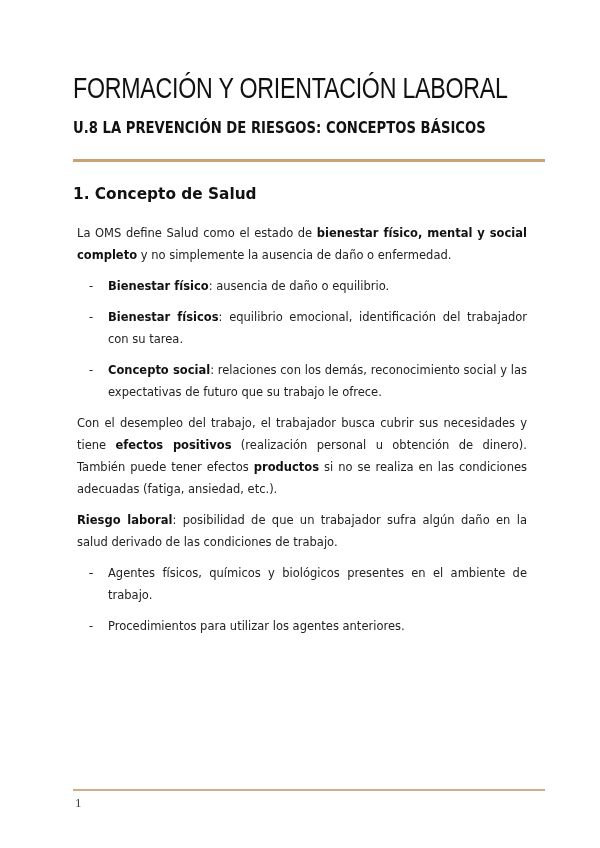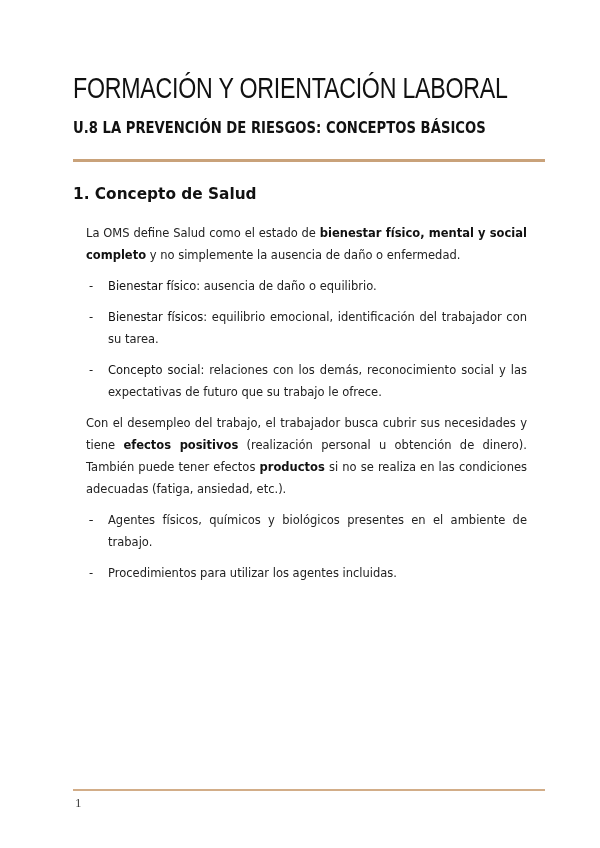--- a/index.html
+++ b/index.html
@@ -67,40 +67,40 @@
       position: absolute;
       left: 73px;
       top: 222px;
       width: 454px;
       font-size: 11.5px;
       line-height: 22px;
       color: #222;
     }
     .p {
       text-align: justify;
-      margin: 0 0 9px 13px;
+      margin: 0 0 9px 4px;
     }
     .p b { font-weight: bold; color: #111; }
     .list {
       margin: 0 0 9px 0;
       padding: 0;
       list-style: none;
     }
     .li {
       position: relative;
       padding-left: 35px;
       text-align: justify;
       margin-bottom: 9px;
     }
     .li .dash {
       position: absolute;
       left: 16px;
       top: 0;
     }
-    .li b { font-weight: normal; color: #111; }
+    .li b { font-weight: bold; color: #111; }
     .page-number {
       position: absolute;
       left: 75px;
       top: 795px;
       font-family: "Liberation Serif", serif;
       font-size: 13px;
       color: #444;
     }
   </style>
 </head>
@@ -129,31 +129,34 @@
     <li class="li">
       <span class="dash">-</span>
       <b>Concepto social</b><span>: relaciones con los demás, reconocimiento social y las expectativas de futuro que su trabajo le ofrece.</span>
     </li>
   </ul>
 
   <p class="p">
     <span>Con el desempleo del trabajo, el trabajador busca cubrir sus necesidades y tiene </span><b>efectos positivos</b><span> (realización personal u obtención de dinero). También puede tener efectos </span><b>productos</b><span> si no se realiza en las condiciones adecuadas (fatiga, ansiedad, etc.).</span>
   </p>
 
+  <p class="p">
+    <b>Riesgo laboral</b><span>: posibilidad de que un trabajador sufra algún daño en la salud derivado de las condiciones de trabajo.</span>
+  </p>
 
 
   <ul class="list">
     <li class="li">
       <span class="dash">-</span>
     </li>
     <li class="li">
       <span class="dash">-</span>
       <span>Agentes físicos, químicos y biológicos presentes en el ambiente de trabajo.</span>
     </li>
     <li class="li">
       <span class="dash">-</span>
-      <span>Procedimientos para utilizar los agentes incluidas.</span>
+      <span>Procedimientos para utilizar los agentes anteriores.</span>
     </li>
   </ul>
 </div>
 
 <div class="rule bottom"></div>
 <div class="page-number">1</div>
 
 </body></html>

